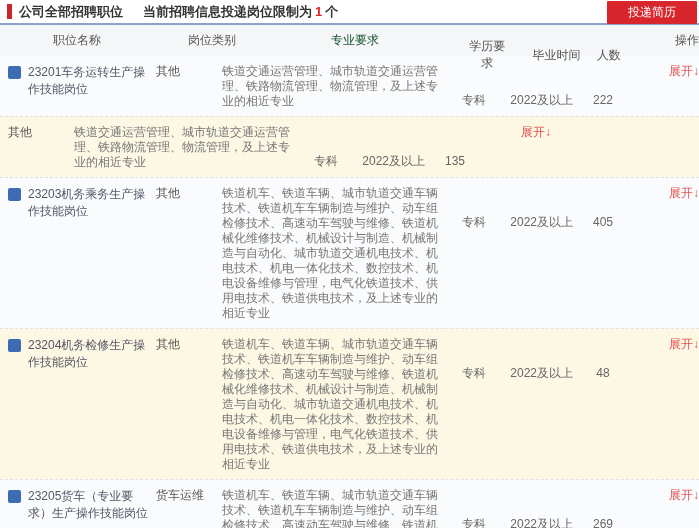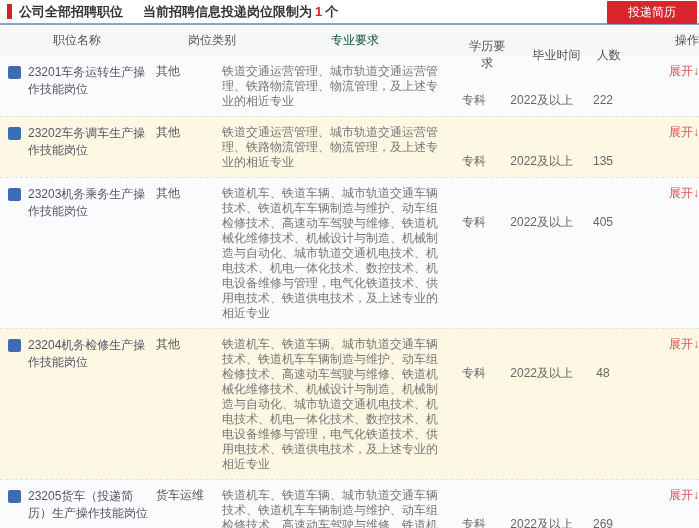--- a/index.html
+++ b/index.html
@@ -75,24 +75,20 @@
       </div>
       <div class="c-cat cell-text">其他</div>
       <div class="c-major">铁道交通运营管理、城市轨道交通运营管理、铁路物流管理、物流管理，及上述专业的相近专业</div>
       <div class="c-edu cell-text">专科</div>
       <div class="c-grad cell-text">2022及以上</div>
       <div class="c-num cell-text">222</div>
       <div class="c-op cell-text"><span class="expand"><span>展开</span><span>↓</span></span></div>
     </div>
 
     <div class="trow alt">
-      <div class="c-name">
-        <span class="chk"></span>
-        <span class="job-title">23202车务调车生产操作技能岗位</span>
-      </div>
       <div class="c-cat cell-text">其他</div>
       <div class="c-major">铁道交通运营管理、城市轨道交通运营管理、铁路物流管理、物流管理，及上述专业的相近专业</div>
       <div class="c-edu cell-text">专科</div>
       <div class="c-grad cell-text">2022及以上</div>
       <div class="c-num cell-text">135</div>
       <div class="c-op cell-text"><span class="expand"><span>展开</span><span>↓</span></span></div>
     </div>
 
     <div class="trow norm">
       <div class="c-name">
@@ -116,21 +112,21 @@
       <div class="c-major">铁道机车、铁道车辆、城市轨道交通车辆技术、铁道机车车辆制造与维护、动车组检修技术、高速动车驾驶与维修、铁道机械化维修技术、机械设计与制造、机械制造与自动化、城市轨道交通机电技术、机电技术、机电一体化技术、数控技术、机电设备维修与管理，电气化铁道技术、供用电技术、铁道供电技术，及上述专业的相近专业</div>
       <div class="c-edu cell-text">专科</div>
       <div class="c-grad cell-text">2022及以上</div>
       <div class="c-num cell-text">48</div>
       <div class="c-op cell-text"><span class="expand"><span>展开</span><span>↓</span></span></div>
     </div>
 
     <div class="trow norm">
       <div class="c-name">
         <span class="chk"></span>
-        <span class="job-title">23205货车（投递简历）生产操作技能岗位</span>
+        <span class="job-title">23205货车（专业要求）生产操作技能岗位</span>
       </div>
       <div class="c-cat cell-text">货车运维</div>
       <div class="c-major">铁道机车、铁道车辆、城市轨道交通车辆技术、铁道机车车辆制造与维护、动车组检修技术、高速动车驾驶与维修、铁道机械化维修技术、机械设计与制造、机械制造与自动化、城市轨道交通机电技术、机电技术、机电一体化技术、数控技术、机电设备维修与管理，电气化铁道技术、供用电技术、铁道供电技术，及上述专业的相近专业</div>
       <div class="c-edu cell-text">专科</div>
       <div class="c-grad cell-text">2022及以上</div>
       <div class="c-num cell-text">269</div>
       <div class="c-op cell-text"><span class="expand"><span>展开</span><span>↓</span></span></div>
     </div>
   </div>
 

